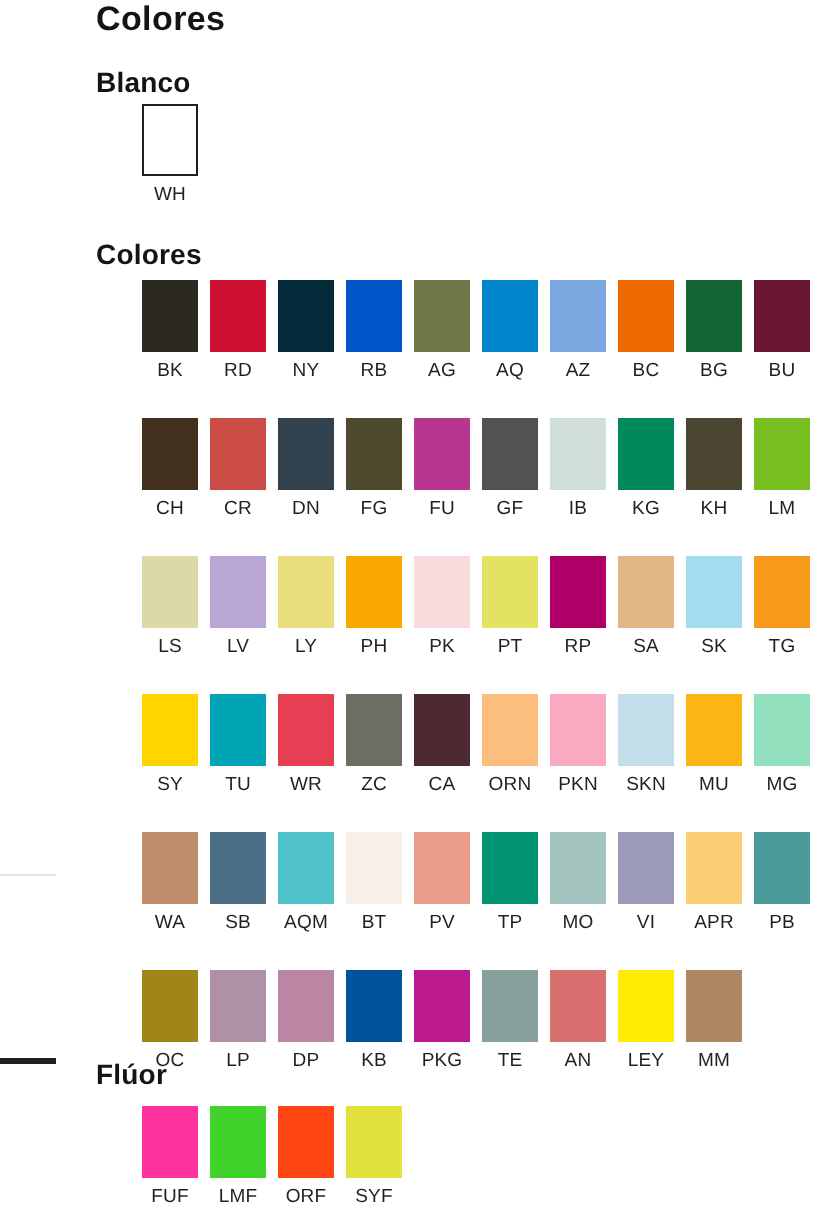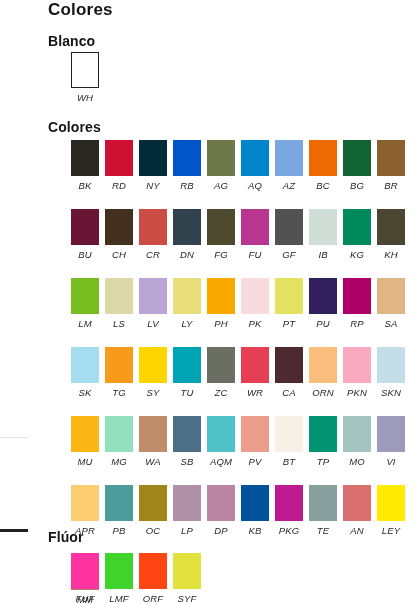--- a/index.html
+++ b/index.html
@@ -76,21 +76,20 @@
   #title-blanco    { top: 33px; }
   #title-colores-2 { top: 119px; }
   #title-fluor     { top: 529px; }
 
   .swatch-grid {
     position: absolute;
     left: 68px;
     display: flex;
     flex-wrap: wrap;
     width: 348px;
-    font-style: italic;
   }
   #grid-blanco   { top: 52px; }
   #grid-colores  { top: 140px; }
   #grid-fluor    { top: 553px; }
 
   .swatch-cell {
     width: 34px;
     margin: 0 0 18px 0;
     display: flex;
     flex-direction: column;
@@ -168,24 +167,20 @@
       </div>
       <div class="swatch-cell">
         <span class="swatch-chip" style="background: rgb(238, 106, 0);"></span>
         <span class="swatch-code">BC</span>
       </div>
       <div class="swatch-cell">
         <span class="swatch-chip" style="background: rgb(19, 100, 52);"></span>
         <span class="swatch-code">BG</span>
       </div>
       <div class="swatch-cell">
-        <span class="swatch-chip" style="background: rgb(138, 96, 47);"></span>
-        <span class="swatch-code">BR</span>
-      </div>
-      <div class="swatch-cell">
         <span class="swatch-chip" style="background: rgb(107, 21, 53);"></span>
         <span class="swatch-code">BU</span>
       </div>
       <div class="swatch-cell">
         <span class="swatch-chip" style="background: rgb(68, 48, 31);"></span>
         <span class="swatch-code">CH</span>
       </div>
       <div class="swatch-cell">
         <span class="swatch-chip" style="background: rgb(203, 75, 69);"></span>
         <span class="swatch-code">CR</span>
@@ -240,24 +235,20 @@
       </div>
       <div class="swatch-cell">
         <span class="swatch-chip" style="background: rgb(247, 219, 221);"></span>
         <span class="swatch-code">PK</span>
       </div>
       <div class="swatch-cell">
         <span class="swatch-chip" style="background: rgb(228, 226, 98);"></span>
         <span class="swatch-code">PT</span>
       </div>
       <div class="swatch-cell">
-        <span class="swatch-chip" style="background: rgb(50, 32, 94);"></span>
-        <span class="swatch-code">PU</span>
-      </div>
-      <div class="swatch-cell">
         <span class="swatch-chip" style="background: rgb(174, 0, 102);"></span>
         <span class="swatch-code">RP</span>
       </div>
       <div class="swatch-cell">
         <span class="swatch-chip" style="background: rgb(224, 182, 132);"></span>
         <span class="swatch-code">SA</span>
       </div>
       <div class="swatch-cell">
         <span class="swatch-chip" style="background: rgb(165, 220, 239);"></span>
         <span class="swatch-code">SK</span>
@@ -268,28 +259,28 @@
       </div>
       <div class="swatch-cell">
         <span class="swatch-chip" style="background: rgb(255, 213, 0);"></span>
         <span class="swatch-code">SY</span>
       </div>
       <div class="swatch-cell">
         <span class="swatch-chip" style="background: rgb(0, 165, 181);"></span>
         <span class="swatch-code">TU</span>
       </div>
       <div class="swatch-cell">
+        <span class="swatch-chip" style="background: rgb(230, 62, 82);"></span>
+        <span class="swatch-code">WR</span>
+      </div>
+      <div class="swatch-cell">
         <span class="swatch-chip" style="background: rgb(107, 111, 99);"></span>
         <span class="swatch-code">ZC</span>
       </div>
       <div class="swatch-cell">
-        <span class="swatch-chip" style="background: rgb(230, 62, 82);"></span>
-        <span class="swatch-code">WR</span>
-      </div>
-      <div class="swatch-cell">
         <span class="swatch-chip" style="background: rgb(77, 42, 48);"></span>
         <span class="swatch-code">CA</span>
       </div>
       <div class="swatch-cell">
         <span class="swatch-chip" style="background: rgb(252, 190, 125);"></span>
         <span class="swatch-code">ORN</span>
       </div>
       <div class="swatch-cell">
         <span class="swatch-chip" style="background: rgb(249, 169, 192);"></span>
         <span class="swatch-code">PKN</span>
@@ -312,28 +303,28 @@
       </div>
       <div class="swatch-cell">
         <span class="swatch-chip" style="background: rgb(77, 110, 135);"></span>
         <span class="swatch-code">SB</span>
       </div>
       <div class="swatch-cell">
         <span class="swatch-chip" style="background: rgb(78, 193, 201);"></span>
         <span class="swatch-code">AQM</span>
       </div>
       <div class="swatch-cell">
+        <span class="swatch-chip" style="background: rgb(247, 240, 231);"></span>
+        <span class="swatch-code">BT</span>
+      </div>
+      <div class="swatch-cell">
         <span class="swatch-chip" style="background: rgb(236, 156, 138);"></span>
         <span class="swatch-code">PV</span>
       </div>
       <div class="swatch-cell">
-        <span class="swatch-chip" style="background: rgb(247, 240, 231);"></span>
-        <span class="swatch-code">BT</span>
-      </div>
-      <div class="swatch-cell">
         <span class="swatch-chip" style="background: rgb(0, 148, 115);"></span>
         <span class="swatch-code">TP</span>
       </div>
       <div class="swatch-cell">
         <span class="swatch-chip" style="background: rgb(163, 196, 191);"></span>
         <span class="swatch-code">MO</span>
       </div>
       <div class="swatch-cell">
         <span class="swatch-chip" style="background: rgb(156, 155, 187);"></span>
         <span class="swatch-code">VI</span>

